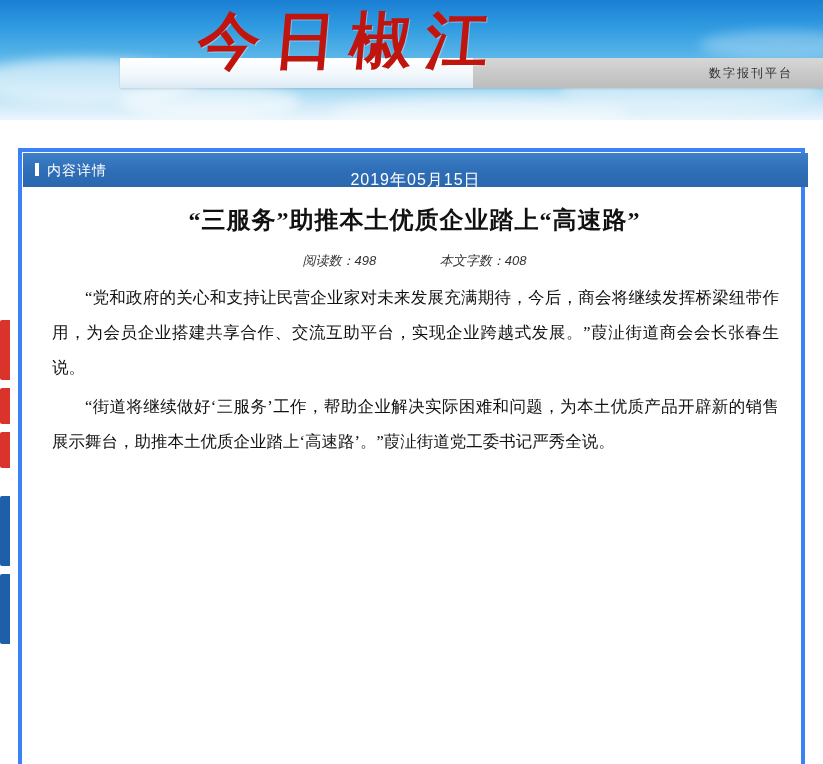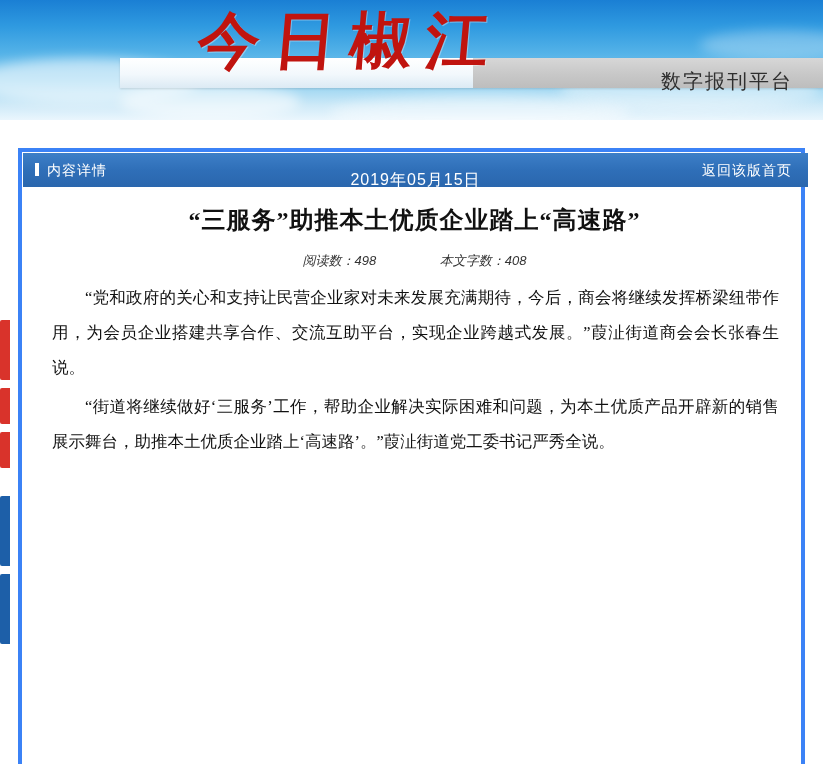--- a/index.html
+++ b/index.html
@@ -64,24 +64,24 @@
     position: absolute;
     right: 0;
     top: 0;
     width: 350px;
     height: 30px;
     background: linear-gradient(180deg, #d7d7d7 0%, #c9c9c9 50%, #bdbdbd 100%);
   }
   .ribbon-label {
     position: absolute;
     right: 30px;
-    top: 8px;
+    top: 0;
     height: 30px;
     line-height: 30px;
-    font-size: 20px;
+    font-size: 12px;
     color: #2f2f2f;
     letter-spacing: 2px;
     font-family: "Liberation Sans", sans-serif;
   }
 
   
   .page {
     position: relative;
     width: 823px;
     height: 644px;
@@ -262,21 +262,20 @@
     <div class="tab blue" style="height:70px"></div>
   </div>
 
   <div class="page-inner">
 
     <div class="headerbar">
       <div class="hb-left">
         <span class="hb-mark"></span><span>内容详情</span>
       </div>
       <div class="hb-date">2019年05月15日</div>
-      <a class="hb-right" href="#">返回该版首页</a>
     </div>
 
     <div class="article-title">“三服务”助推本土优质企业踏上“高速路”</div>
 
     <div class="meta">
       <span>阅读数：498</span>
       <span>本文字数：408</span>
     </div>
 
     <div class="article-body">

